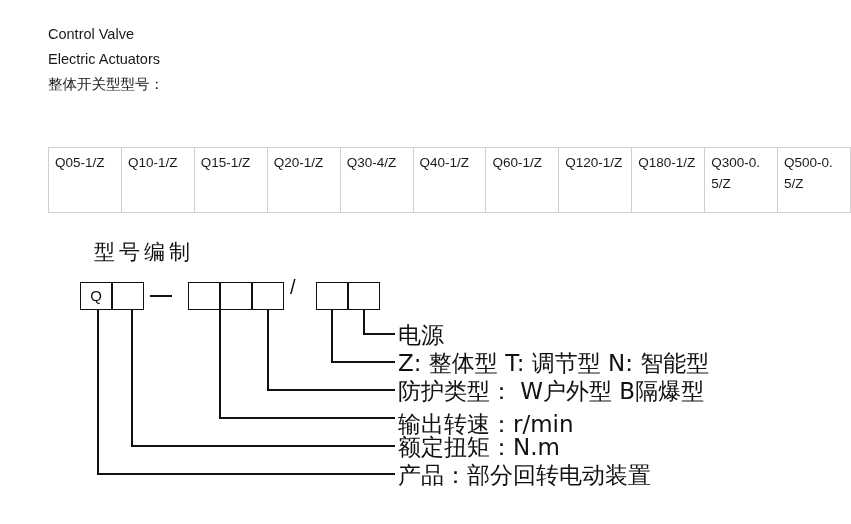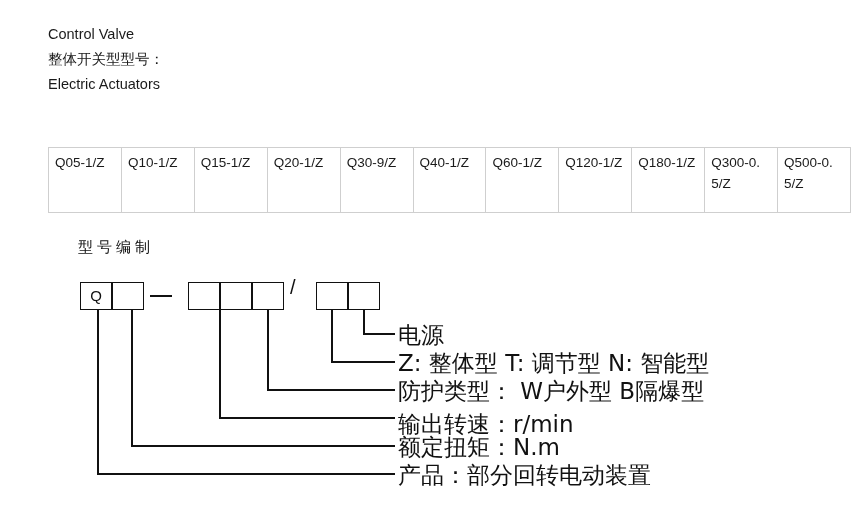--- a/index.html
+++ b/index.html
@@ -50,23 +50,23 @@
   
   .diagram {
     position: absolute;
     left: 0;
     top: 228px;
     width: 851px;
     height: 296px;
   }
   .diagram-title {
     position: absolute;
-    left: 78px;
+    left: 94px;
     top: 10px;
-    font-size: 15px;
+    font-size: 21px;
     letter-spacing: 4px;
     font-family: "DejaVu Sans", sans-serif;
     color: #111;
   }
 
   
   .box {
     position: absolute;
     border: 1px solid #111;
     height: 28px;
@@ -103,32 +103,32 @@
     font-family: "DejaVu Sans", sans-serif;
     color: #111;
     white-space: nowrap;
   }
 </style>
 </head>
 <body>
 
 <div class="heading-block">
   <div class="heading-line">Control Valve</div>
+  <div class="heading-line">Electric Actuators</div>
   <div class="heading-line">整体开关型型号：</div>
-  <div class="heading-line">Electric Actuators</div>
 </div>
 
 <table class="model-table">
   <tbody>
       <tr>
     <td>Q05-1/Z</td>
     <td>Q10-1/Z</td>
     <td>Q15-1/Z</td>
     <td>Q20-1/Z</td>
-    <td>Q30-9/Z</td>
+    <td>Q30-4/Z</td>
     <td>Q40-1/Z</td>
     <td>Q60-1/Z</td>
     <td>Q120-1/Z</td>
     <td>Q180-1/Z</td>
     <td>Q300-0.5/Z</td>
     <td>Q500-0.5/Z</td>
   </tr>
 </tbody>
   </table>
 

